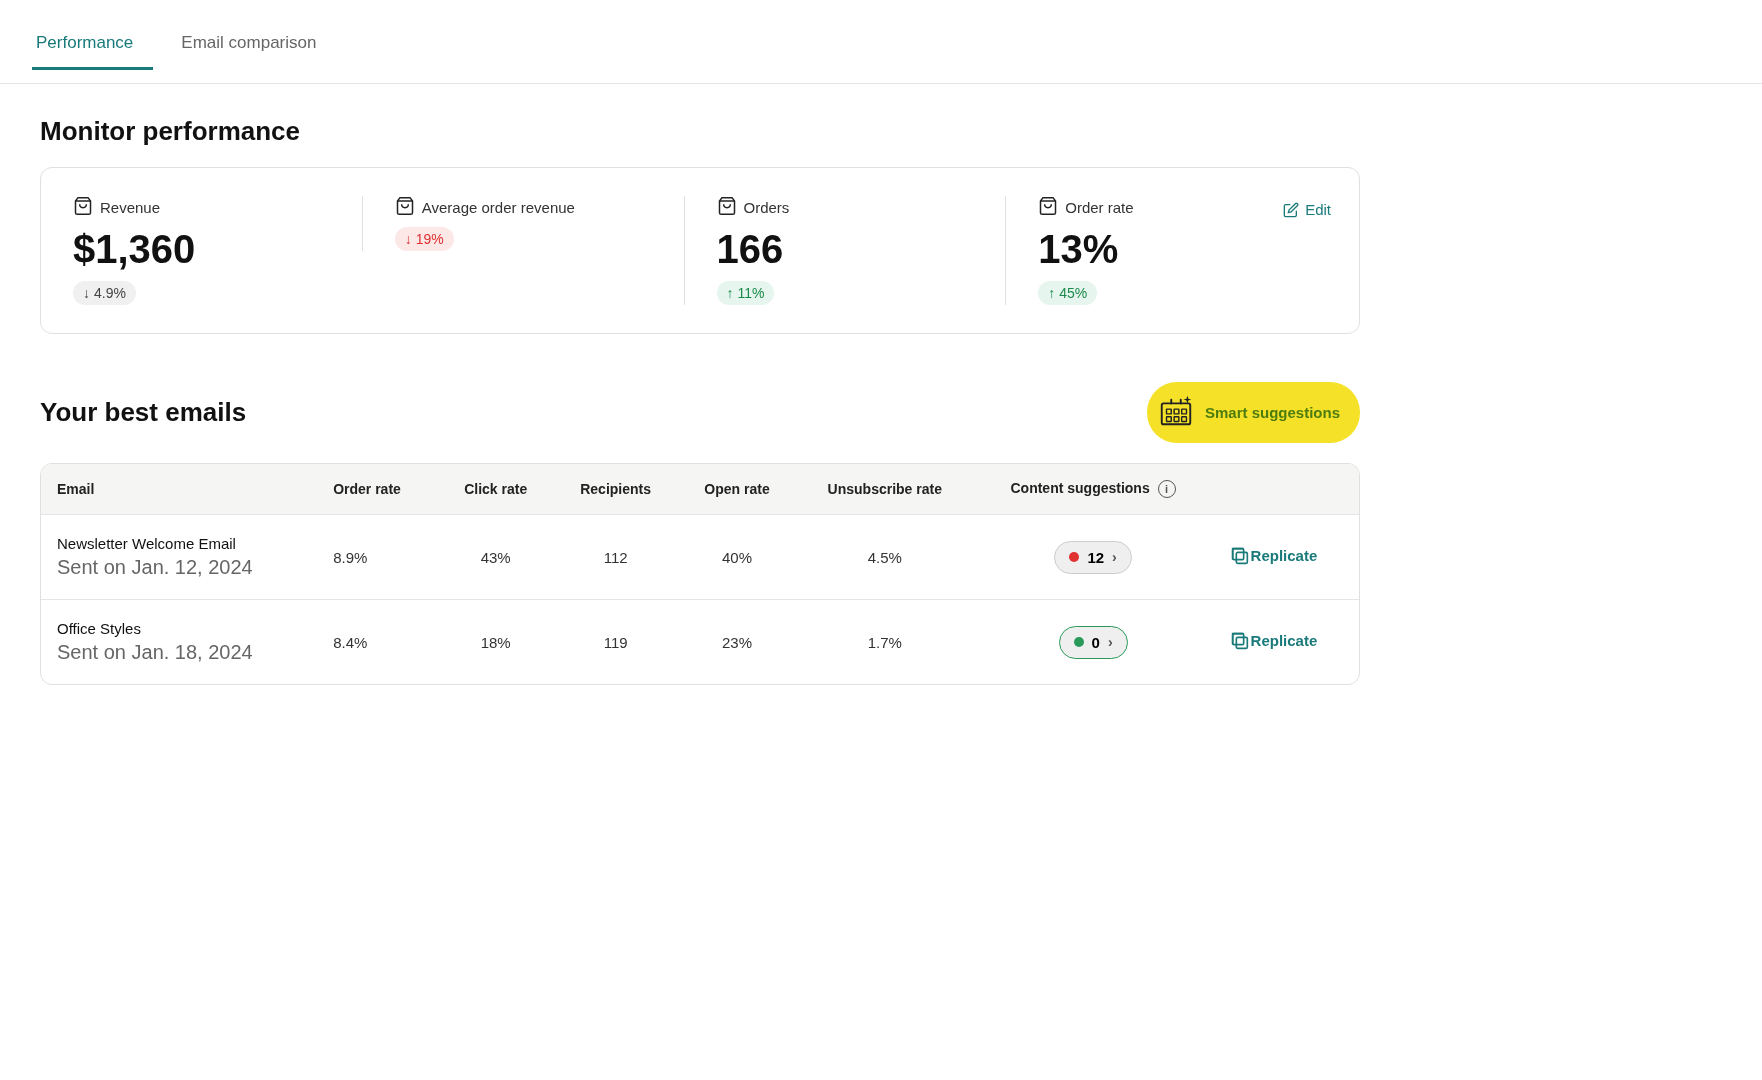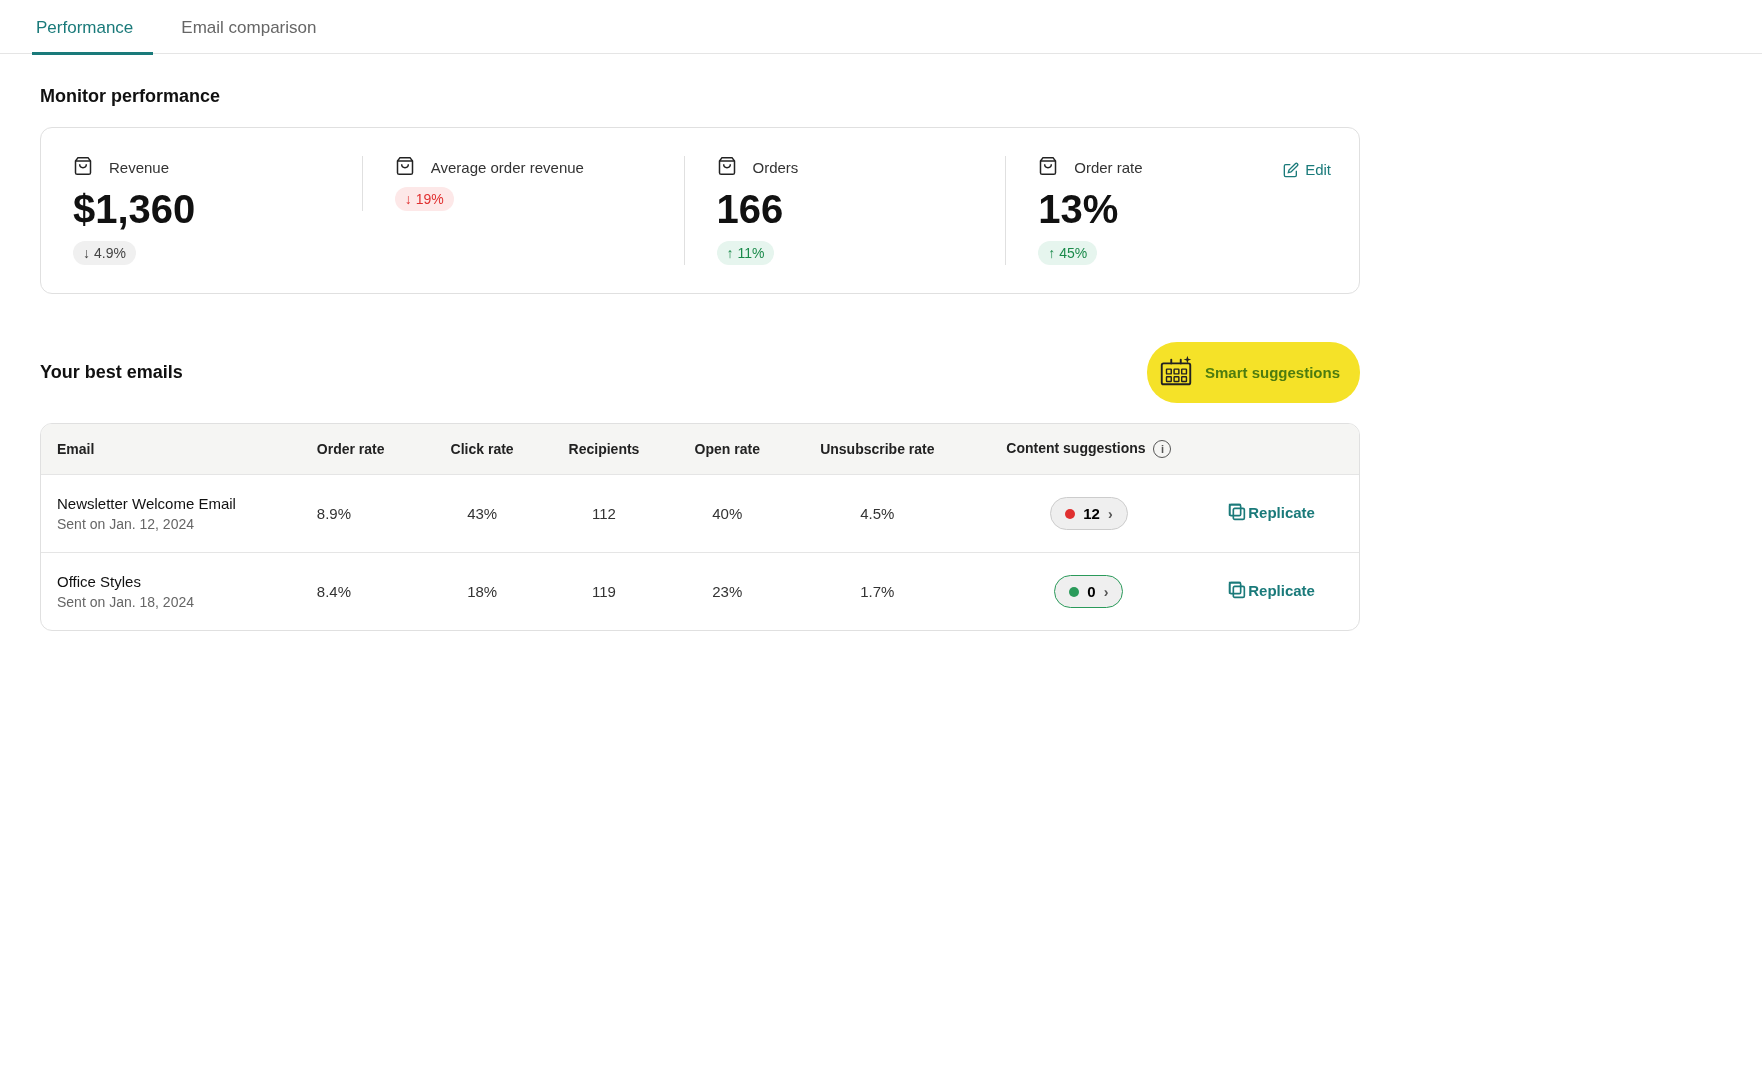--- a/index.html
+++ b/index.html
@@ -7,21 +7,21 @@
       font-family: -apple-system, BlinkMacSystemFont, 'Segoe UI', Helvetica, Arial, sans-serif;
       background: #fff;
       color: #1a1a1a;
       font-size: 15px;
     }
 
     
     .tabs {
       display: flex;
       border-bottom: 1.5px solid #e5e5e5;
-      padding: 0 32px;
+      padding: 15px 32px;
     }
     .tab {
       padding: 16px 20px 14px 4px;
       margin-right: 24px;
       cursor: pointer;
       font-size: 17px;
       font-weight: 500;
       color: #666;
       border-bottom: 3px solid transparent;
       position: relative;
@@ -33,21 +33,21 @@
     }
 
     
     .page-content {
       padding: 32px 40px;
       max-width: 1400px;
     }
 
     
     .section-title {
-      font-size: 18px;
+      font-size: 26px;
       font-weight: 700;
       margin-bottom: 20px;
       color: #111;
     }
 
     
     .metrics-card {
       border: 1.5px solid #e0e0e0;
       border-radius: 12px;
       padding: 28px 32px;
@@ -64,21 +64,21 @@
     }
 
     .metric-item + .metric-item {
       border-left: 1.5px solid #e0e0e0;
       padding-left: 32px;
     }
 
     .metric-label-row {
       display: flex;
       align-items: center;
-      gap: 16px;
+      gap: 7px;
       color: #333;
       font-size: 15px;
       margin-bottom: 8px;
     }
 
     .cart-icon {
       display: inline-block;
       width: 20px;
       height: 20px;
     }
@@ -202,21 +202,21 @@
     }
 
     .email-name {
       font-weight: 400;
       font-size: 15px;
       color: #111;
     }
 
     .email-date {
       color: #666;
-      font-size: 14px;
+      font-size: 20px;
       margin-top: 4px;
     }
 
     .content-suggestions-cell {
       text-align: center;
     }
 
     .suggestions-badge {
       display: inline-flex;
       align-items: center;

